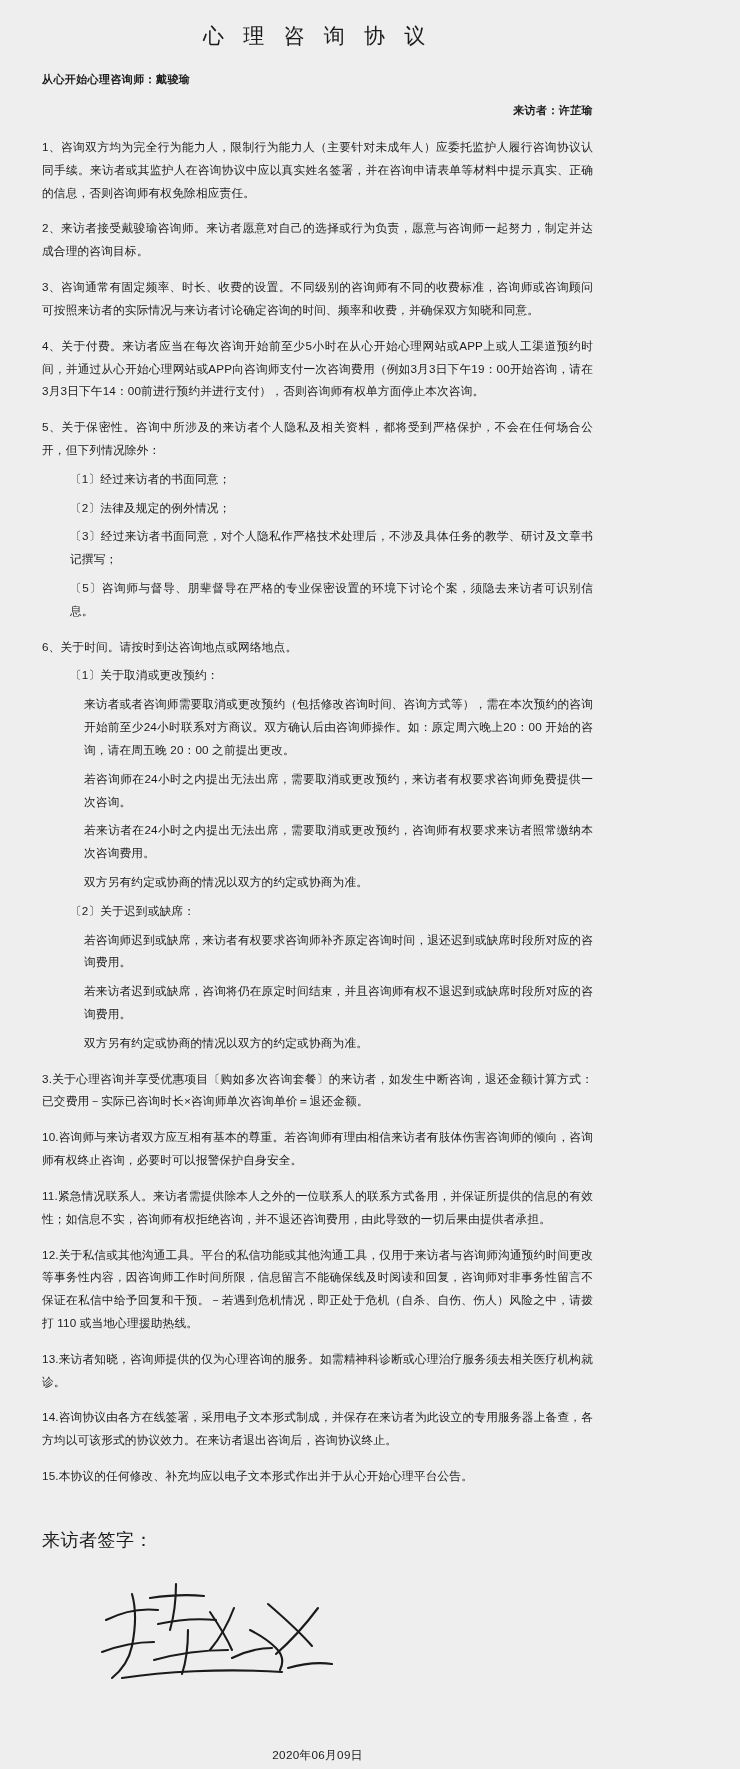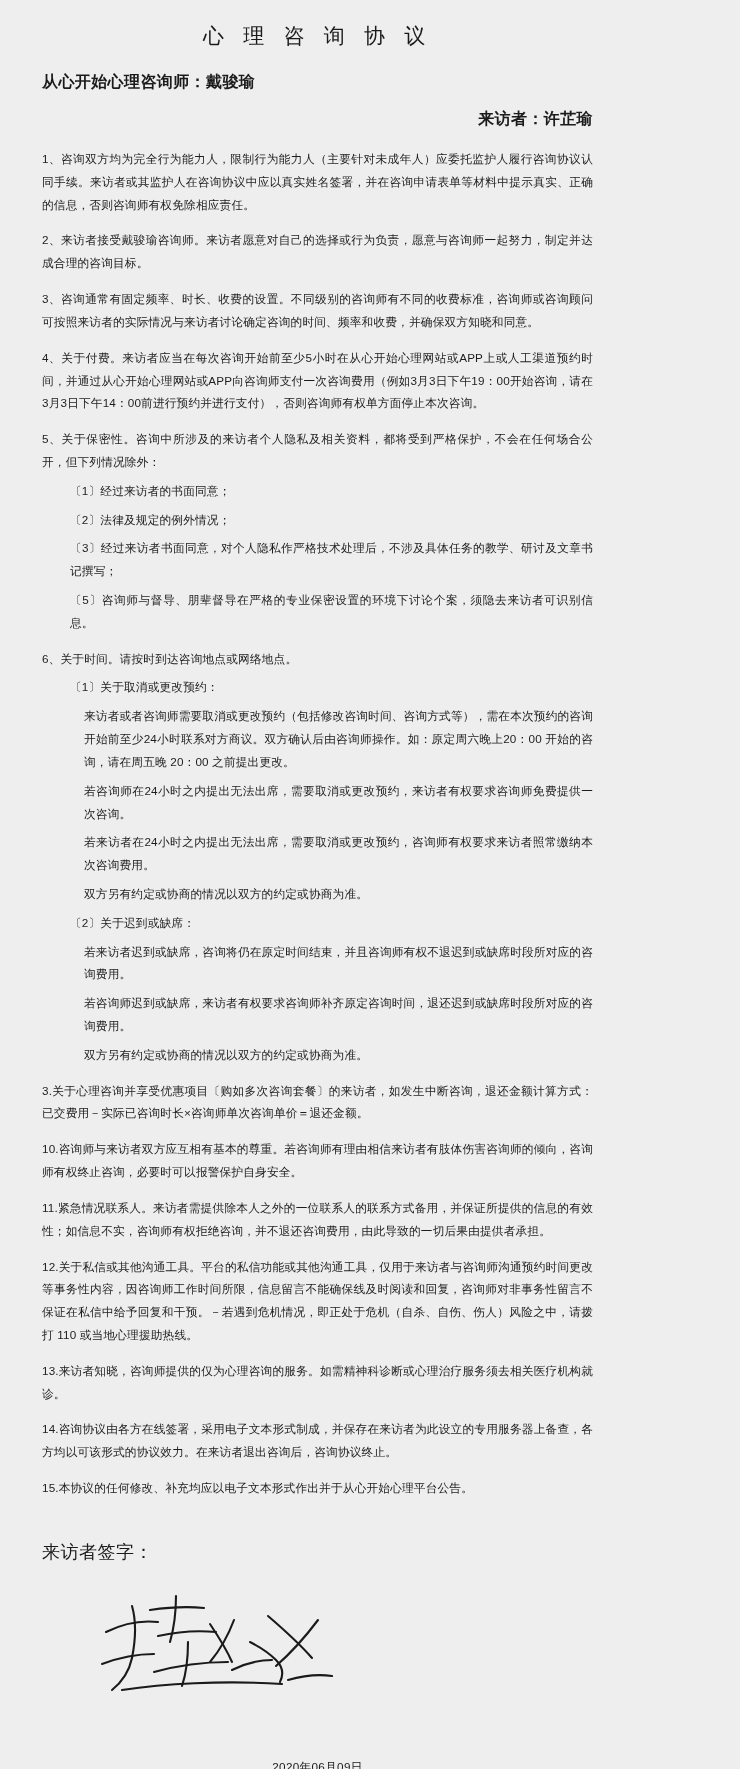--- a/index.html
+++ b/index.html
@@ -23,21 +23,21 @@
   .doc-title {
     text-align: center;
     font-size: 21px;
     letter-spacing: 7px;
     font-weight: normal;
     color: #1b1b1b;
     margin: 8px 0 22px 0;
     font-family: "Liberation Serif", "DejaVu Serif", serif;
   }
   .counselor-line, .visitor-line {
-    font-size: 16px;
+    font-size: 11px;
     font-weight: bold;
     color: #1b1b1b;
     margin: 16px 0 14px 0;
     letter-spacing: 0.4px;
   }
   .visitor-line { margin-bottom: 18px; text-align: right; }
 
   p.clause {
     font-size: 11.7px;
     line-height: 1.95;
@@ -96,22 +96,22 @@
     <p class="clause indent1 tight">〔2〕法律及规定的例外情况；</p>
     <p class="clause indent1 tight">〔3〕经过来访者书面同意，对个人隐私作严格技术处理后，不涉及具体任务的教学、研讨及文章书记撰写；</p>
     <p class="clause indent1">〔5〕咨询师与督导、朋辈督导在严格的专业保密设置的环境下讨论个案，须隐去来访者可识别信息。</p>
     <p class="clause tight">6、关于时间。请按时到达咨询地点或网络地点。</p>
     <p class="clause indent1 tight">〔1〕关于取消或更改预约：</p>
     <p class="clause indent2 tight">来访者或者咨询师需要取消或更改预约（包括修改咨询时间、咨询方式等），需在本次预约的咨询开始前至少24小时联系对方商议。双方确认后由咨询师操作。如：原定周六晚上20：00 开始的咨询，请在周五晚 20：00 之前提出更改。</p>
     <p class="clause indent2 tight">若咨询师在24小时之内提出无法出席，需要取消或更改预约，来访者有权要求咨询师免费提供一次咨询。</p>
     <p class="clause indent2 tight">若来访者在24小时之内提出无法出席，需要取消或更改预约，咨询师有权要求来访者照常缴纳本次咨询费用。</p>
     <p class="clause indent2 tight">双方另有约定或协商的情况以双方的约定或协商为准。</p>
     <p class="clause indent1 tight">〔2〕关于迟到或缺席：</p>
+    <p class="clause indent2 tight">若咨询师迟到或缺席，来访者有权要求咨询师补齐原定咨询时间，退还迟到或缺席时段所对应的咨询费用。</p>
     <p class="clause indent2 tight">若来访者迟到或缺席，咨询将仍在原定时间结束，并且咨询师有权不退迟到或缺席时段所对应的咨询费用。</p>
-    <p class="clause indent2 tight">若咨询师迟到或缺席，来访者有权要求咨询师补齐原定咨询时间，退还迟到或缺席时段所对应的咨询费用。</p>
     <p class="clause indent2">双方另有约定或协商的情况以双方的约定或协商为准。</p>
     <p class="clause">3.关于心理咨询并享受优惠项目〔购如多次咨询套餐〕的来访者，如发生中断咨询，退还金额计算方式：已交费用－实际已咨询时长×咨询师单次咨询单价＝退还金额。</p>
     <p class="clause">10.咨询师与来访者双方应互相有基本的尊重。若咨询师有理由相信来访者有肢体伤害咨询师的倾向，咨询师有权终止咨询，必要时可以报警保护自身安全。</p>
     <p class="clause">11.紧急情况联系人。来访者需提供除本人之外的一位联系人的联系方式备用，并保证所提供的信息的有效性；如信息不实，咨询师有权拒绝咨询，并不退还咨询费用，由此导致的一切后果由提供者承担。</p>
     <p class="clause">12.关于私信或其他沟通工具。平台的私信功能或其他沟通工具，仅用于来访者与咨询师沟通预约时间更改等事务性内容，因咨询师工作时间所限，信息留言不能确保线及时阅读和回复，咨询师对非事务性留言不保证在私信中给予回复和干预。－若遇到危机情况，即正处于危机（自杀、自伤、伤人）风险之中，请拨打 110 或当地心理援助热线。</p>
     <p class="clause">13.来访者知晓，咨询师提供的仅为心理咨询的服务。如需精神科诊断或心理治疗服务须去相关医疗机构就诊。</p>
     <p class="clause">14.咨询协议由各方在线签署，采用电子文本形式制成，并保存在来访者为此设立的专用服务器上备查，各方均以可该形式的协议效力。在来访者退出咨询后，咨询协议终止。</p>
     <p class="clause">15.本协议的任何修改、补充均应以电子文本形式作出并于从心开始心理平台公告。</p>
   </div>
 

